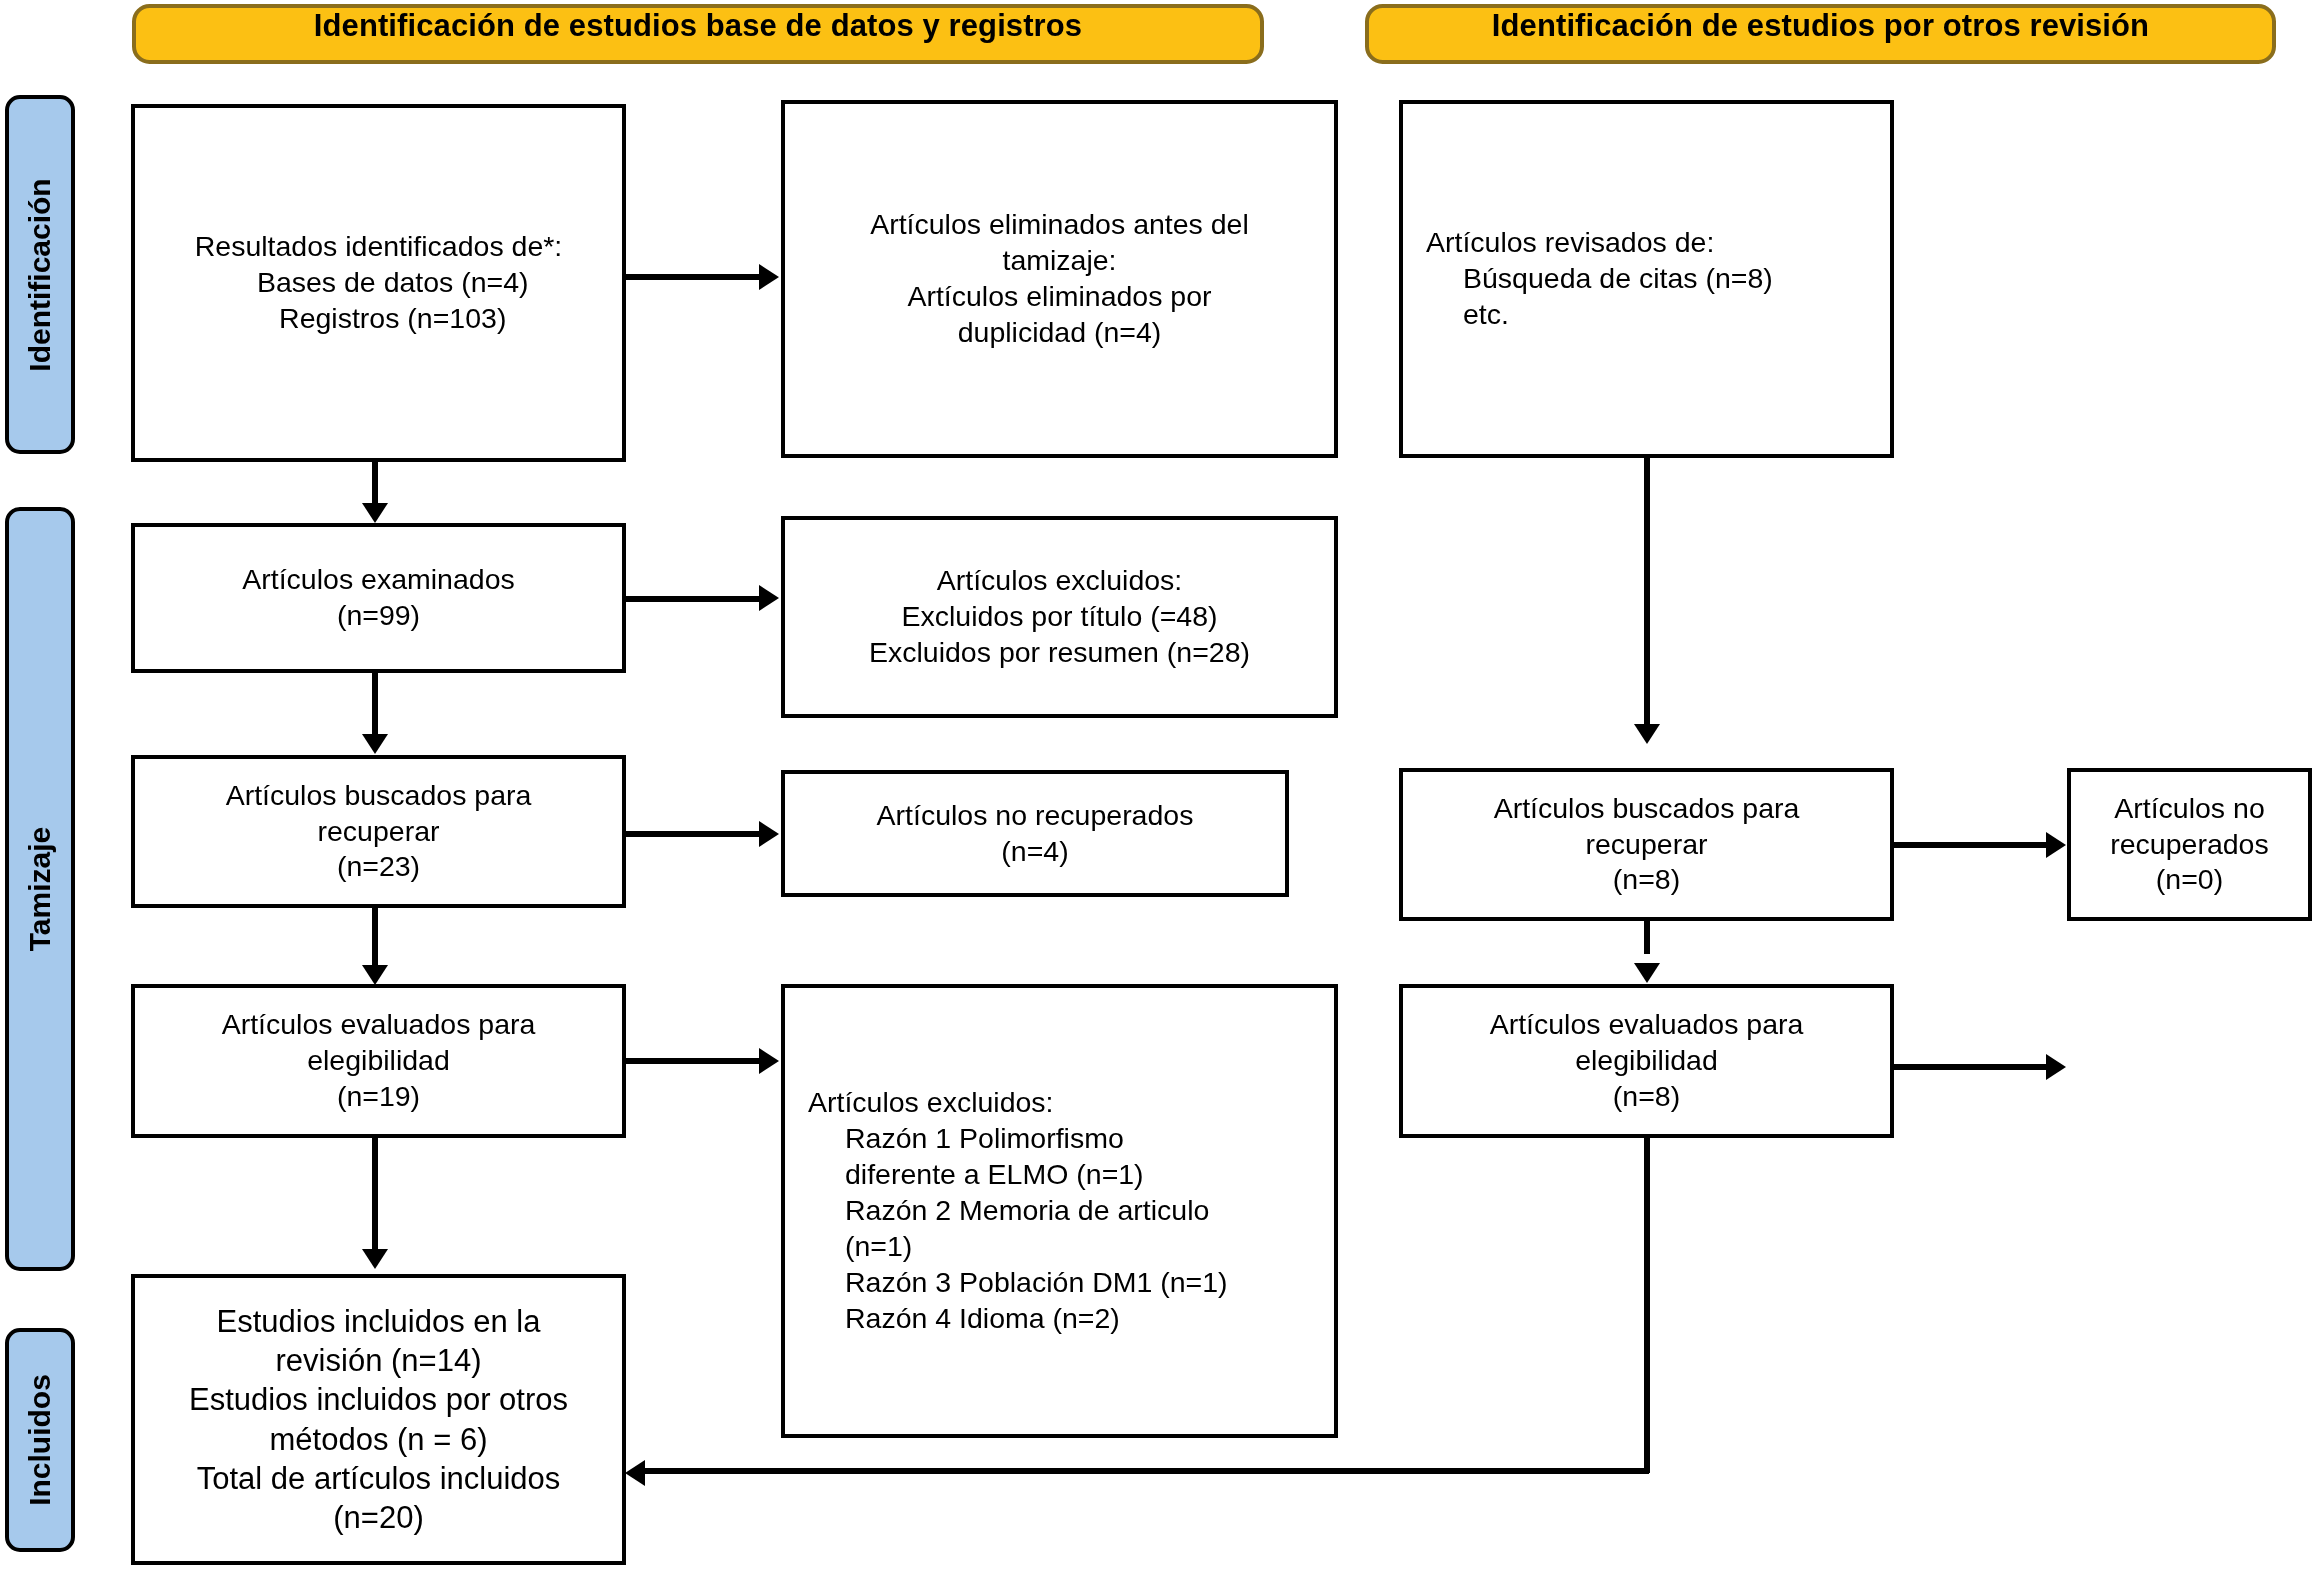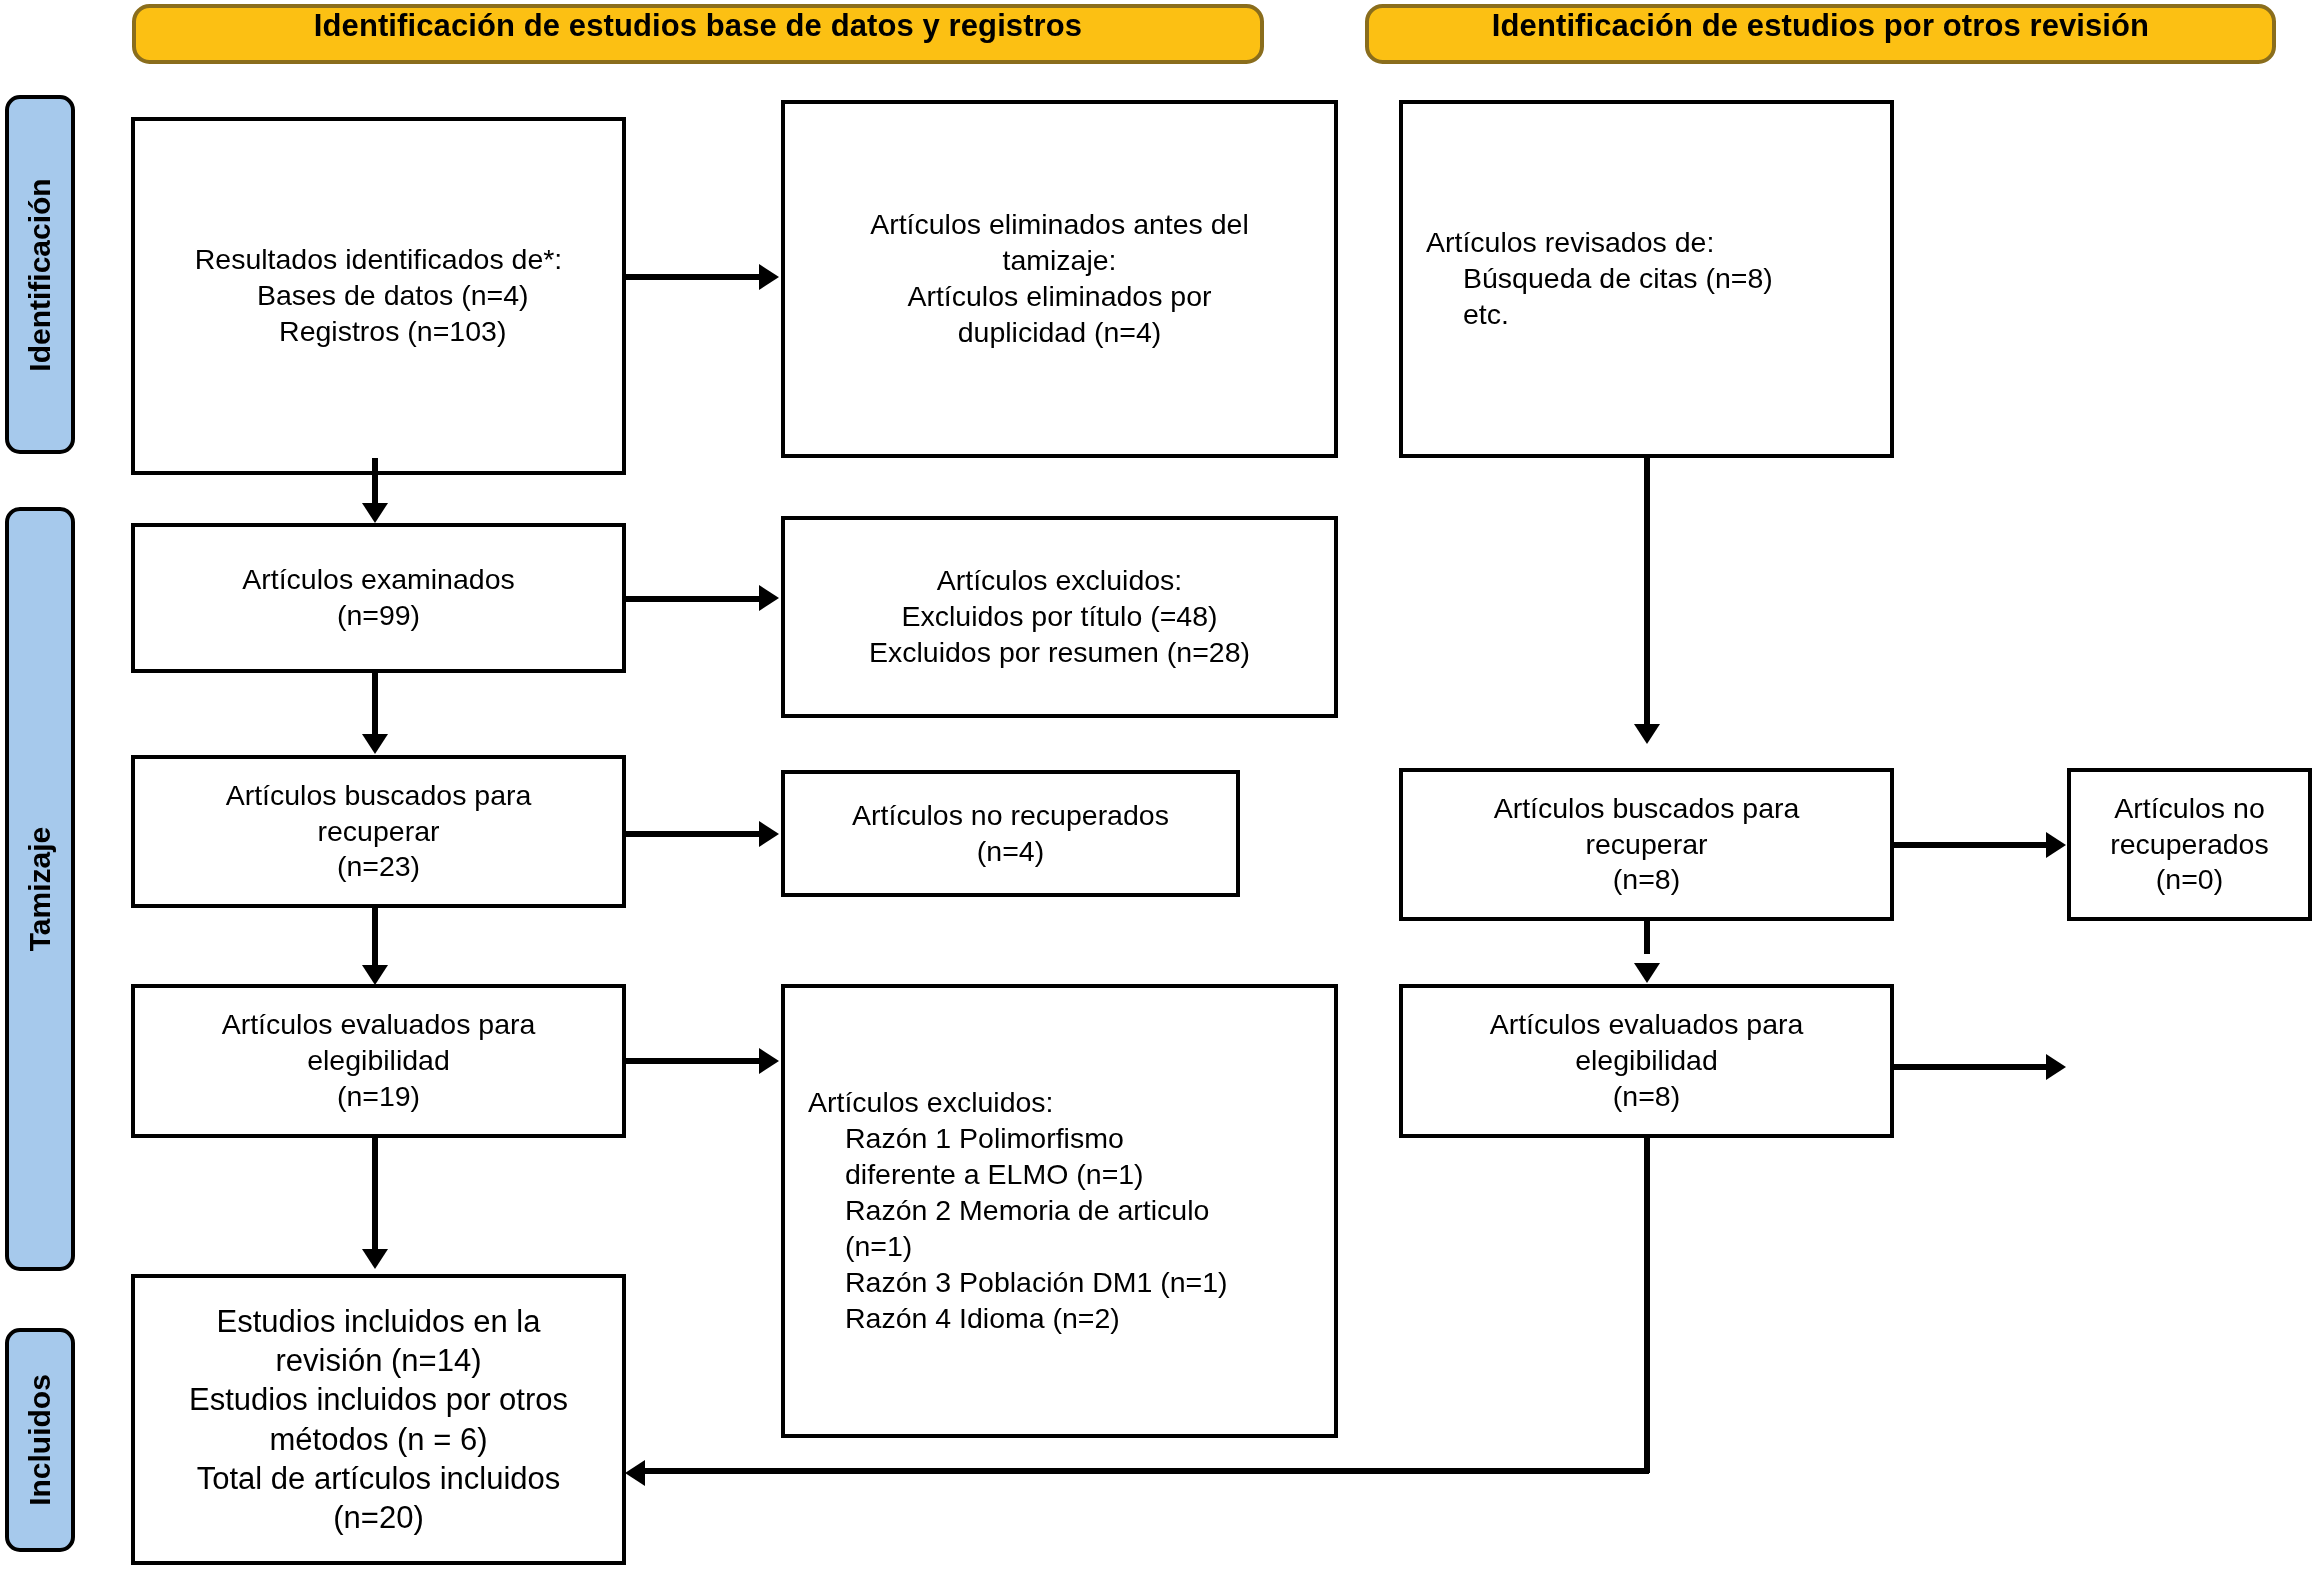--- a/index.html
+++ b/index.html
@@ -118,21 +118,21 @@
   </div>
 
   <div class="phase" style="left:5.4px; top:507px; width:70px; height:764px;">
     <div class="ptxt">Tamizaje</div>
   </div>
 
   <div class="phase" style="left:5.4px; top:1328px; width:70px; height:224px;">
     <div class="ptxt">Incluidos</div>
   </div>
 
-  <div class="box center" style="left:131px; top:117px; width:495px; height:358px; font-size:28.5px;">
+  <div class="box center" style="left:131px; top:104px; width:495px; height:358px; font-size:28.5px;">
     <div class="inner">
       <span class="ind0">Resultados identificados de*:</span>
       <span class="ind" style="padding-left:28.5px;">Bases de datos (n=4)</span>
       <span class="ind" style="padding-left:28.5px;">Registros (n=103)</span>
     </div>
   </div>
 
   <div class="box center" style="left:781px; top:100px; width:557px; height:358px; font-size:28.5px;">
     <div class="inner">
       <span class="ind0">Artículos eliminados antes del</span>
@@ -158,21 +158,21 @@
   </div>
 
   <div class="box center" style="left:131px; top:755px; width:495px; height:153px; font-size:28.5px;">
     <div class="inner">
       <span class="ind0">Artículos buscados para</span>
       <span class="ind0">recuperar</span>
       <span class="ind0">(n=23)</span>
     </div>
   </div>
 
-  <div class="box center" style="left:781px; top:770px; width:459px; height:127px; font-size:28.5px;">
+  <div class="box center" style="left:781px; top:770px; width:508px; height:127px; font-size:28.5px;">
     <div class="inner">
       <span class="ind0">Artículos no recuperados</span>
       <span class="ind0">(n=4)</span>
     </div>
   </div>
 
   <div class="box center" style="left:131px; top:984px; width:495px; height:154px; font-size:28.5px;">
     <div class="inner">
       <span class="ind0">Artículos evaluados para</span>
       <span class="ind0">elegibilidad</span>

